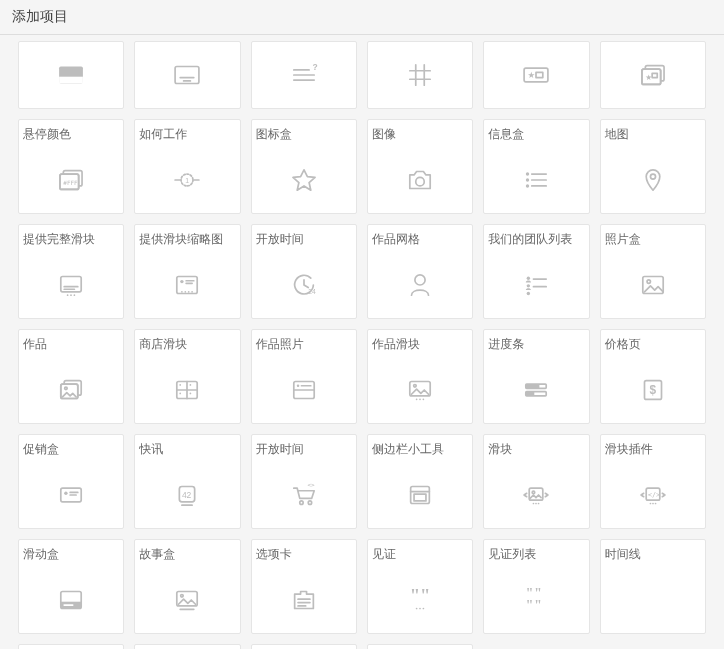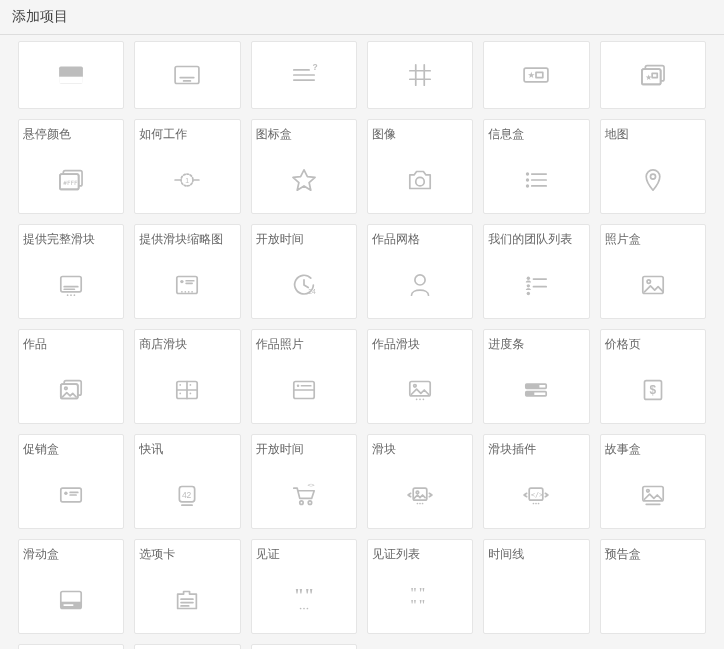--- a/index.html
+++ b/index.html
@@ -376,20 +376,30 @@
     <div class="icon-wrap">
       <svg viewBox="0 0 40 40">
           <path d="M8 12 h4 l3 12 h14 l3-9 h-18"></path>
           <circle cx="17" cy="29" r="2"></circle>
           <circle cx="27" cy="29" r="2"></circle>
           <text x="24" y="11" class="fill" style="font:7px monospace">&lt;&gt;</text>
         </svg>
     </div>
   </div>
   <div class="item">
+    <div class="label">侧边栏小工具</div>
+    <div class="icon-wrap">
+      <svg viewBox="0 0 40 40">
+          <rect x="9" y="10" width="22" height="20" rx="2"></rect>
+          <line x1="9" y1="16" x2="31" y2="16"></line>
+          <rect x="13" y="19" width="14" height="8"></rect>
+        </svg>
+    </div>
+  </div>
+  <div class="item">
     <div class="label">滑块</div>
     <div class="icon-wrap">
       <svg viewBox="0 0 40 40">
           <rect x="12" y="12" width="16" height="14" rx="2"></rect>
           <circle cx="17" cy="17" r="1.5"></circle>
           <path d="M13 24 l4-4 3 3 3-3 3 3"></path>
           <polyline points="9,18 6,20 9,22"></polyline>
           <polyline points="31,18 34,20 31,22"></polyline>
           <circle cx="17" cy="30" r="1" class="fill"></circle>
           <circle cx="20" cy="30" r="1" class="fill"></circle>
@@ -406,37 +416,37 @@
           <text x="14" y="22" class="fill" style="font:8px monospace">&lt;/&gt;</text>
           <polyline points="9,18 6,20 9,22"></polyline>
           <polyline points="31,18 34,20 31,22"></polyline>
           <circle cx="17" cy="30" r="1" class="fill"></circle>
           <circle cx="20" cy="30" r="1" class="fill"></circle>
           <circle cx="23" cy="30" r="1" class="fill"></circle>
         </svg>
     </div>
   </div>
   <div class="item">
+    <div class="label">滑动盒</div>
+    <div class="icon-wrap">
+      <svg viewBox="0 0 40 40">
+          <rect x="8" y="10" width="24" height="20" rx="2"></rect>
+          <rect x="8" y="22" width="24" height="8" class="fill"></rect>
+          <line x1="12" y1="26" x2="22" y2="26" style="stroke:#fff"></line>
+        </svg>
+    </div>
+  </div>
+  <div class="item">
     <div class="label">故事盒</div>
     <div class="icon-wrap">
       <svg viewBox="0 0 40 40">
           <rect x="8" y="10" width="24" height="17" rx="2"></rect>
           <circle cx="14" cy="15" r="1.5"></circle>
           <path d="M10 25 l6-6 5 5 4-4 5 5"></path>
           <line x1="12" y1="31" x2="28" y2="31"></line>
-        </svg>
-    </div>
-  </div>
-  <div class="item">
-    <div class="label">滑动盒</div>
-    <div class="icon-wrap">
-      <svg viewBox="0 0 40 40">
-          <rect x="8" y="10" width="24" height="20" rx="2"></rect>
-          <rect x="8" y="22" width="24" height="8" class="fill"></rect>
-          <line x1="12" y1="26" x2="22" y2="26" style="stroke:#fff"></line>
         </svg>
     </div>
   </div>
   <div class="item">
     <div class="label">选项卡</div>
     <div class="icon-wrap">
       <svg viewBox="0 0 40 40">
           <path d="M9 13 h7 v-3 h7 v3 h8 v17 h-22 z"></path>
           <line x1="13" y1="19" x2="27" y2="19"></line>
           <line x1="13" y1="23" x2="27" y2="23"></line>

